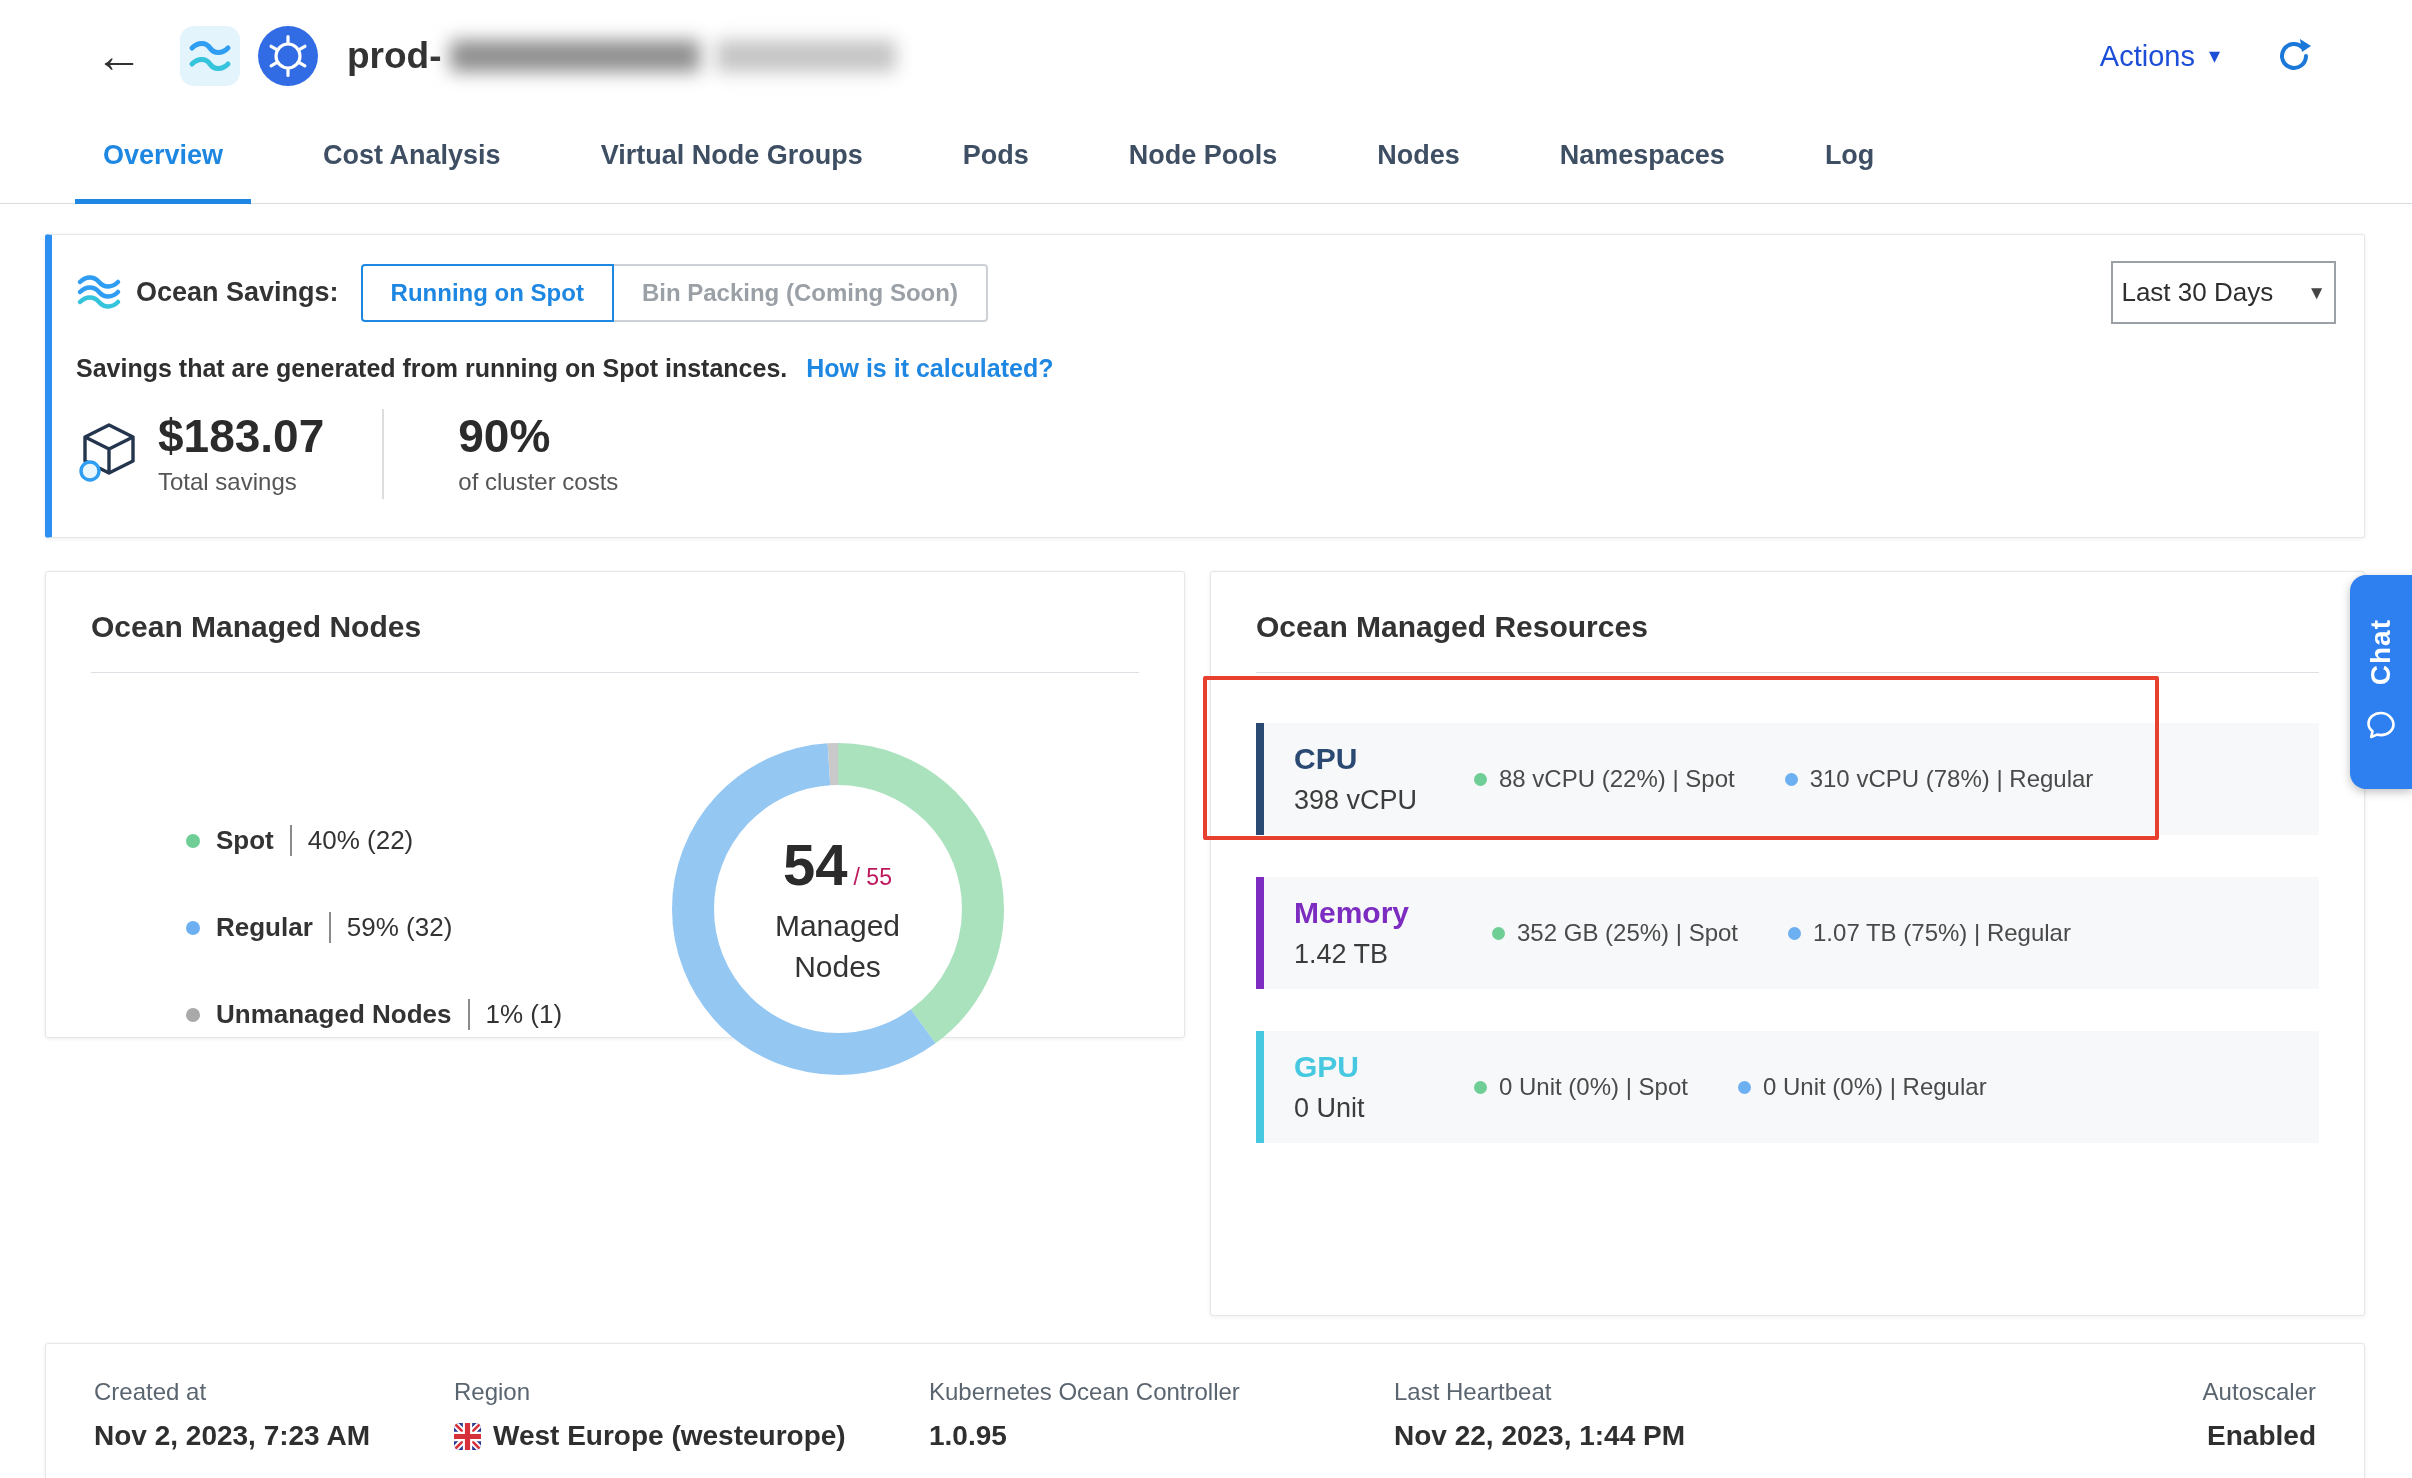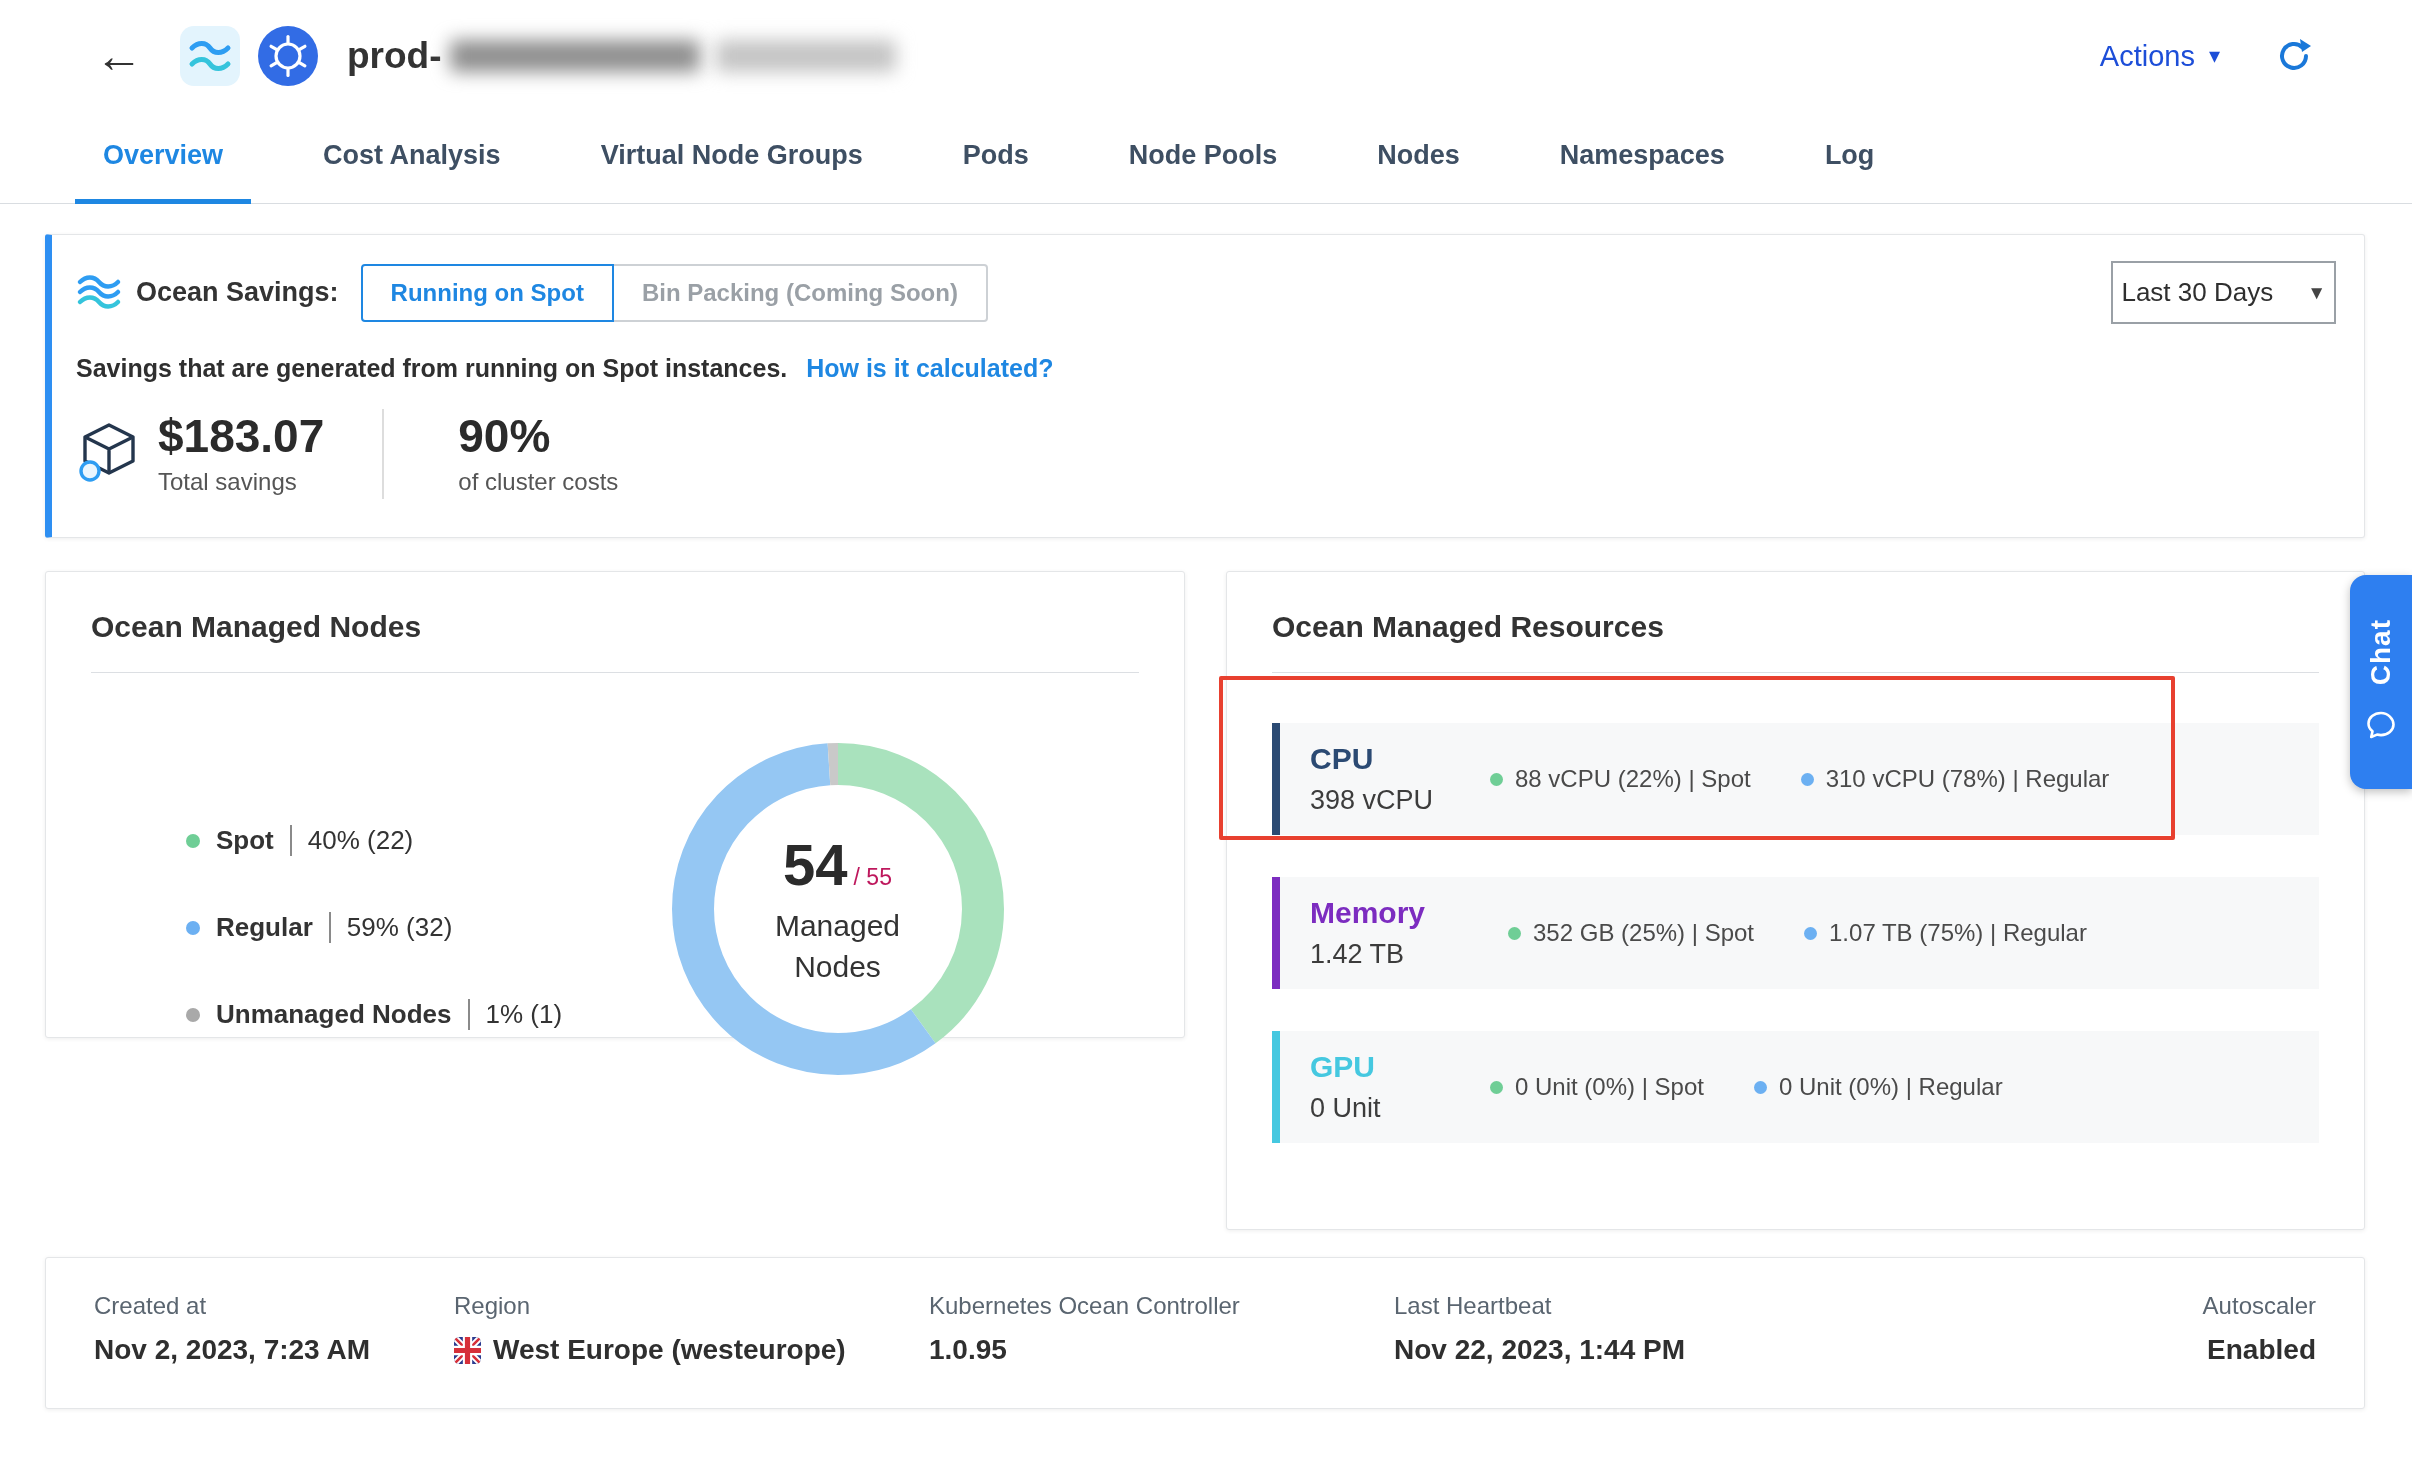--- a/index.html
+++ b/index.html
@@ -42,21 +42,21 @@
   .savings-desc a { color:#1e87e2; margin-left:12px; text-decoration:none; cursor:pointer; }
   .savings-row3 { margin-top:26px; display:flex; align-items:center; }
   .metric { margin-left:16px; }
   .big-value { font-size:46px; font-weight:700; color:#2b2b2b; line-height:1.05; }
   .big-label { font-size:24px; color:#555; margin-top:7px; }
   .vdiv { width:2px; height:90px; background:#ddd; margin:0 58px; }
 
   
   .cards-row { display:flex; gap:25px; margin-top:33px; }
   .card-nodes { width:1140px; height:467px; padding:38px 45px; }
-  .card-resources { flex:1; height:659px; padding:38px 45px; position:relative;margin-left:16px; }
+  .card-resources { flex:1; height:745px; padding:38px 45px; position:relative; }
   .card-title { font-size:30px; font-weight:700; color:#333; }
   .hdiv { border-top:1px solid #dcdfe3; margin-top:28px; }
 
   
   .nodes-body { display:flex; margin-top:56px; }
   .legend-col { width:350px; margin-left:95px; padding-top:96px; }
   .legend-item { display:flex; align-items:center; font-size:26px; margin-bottom:56px; color:#333; white-space:nowrap; }
   .dot { width:14px; height:14px; border-radius:50%; margin-right:16px; flex:none; background:#999; }
   .legend-label { font-weight:700; }
   .legend-value { margin-left:16px; padding-left:16px; border-left:2px solid #8a8a8a; }

